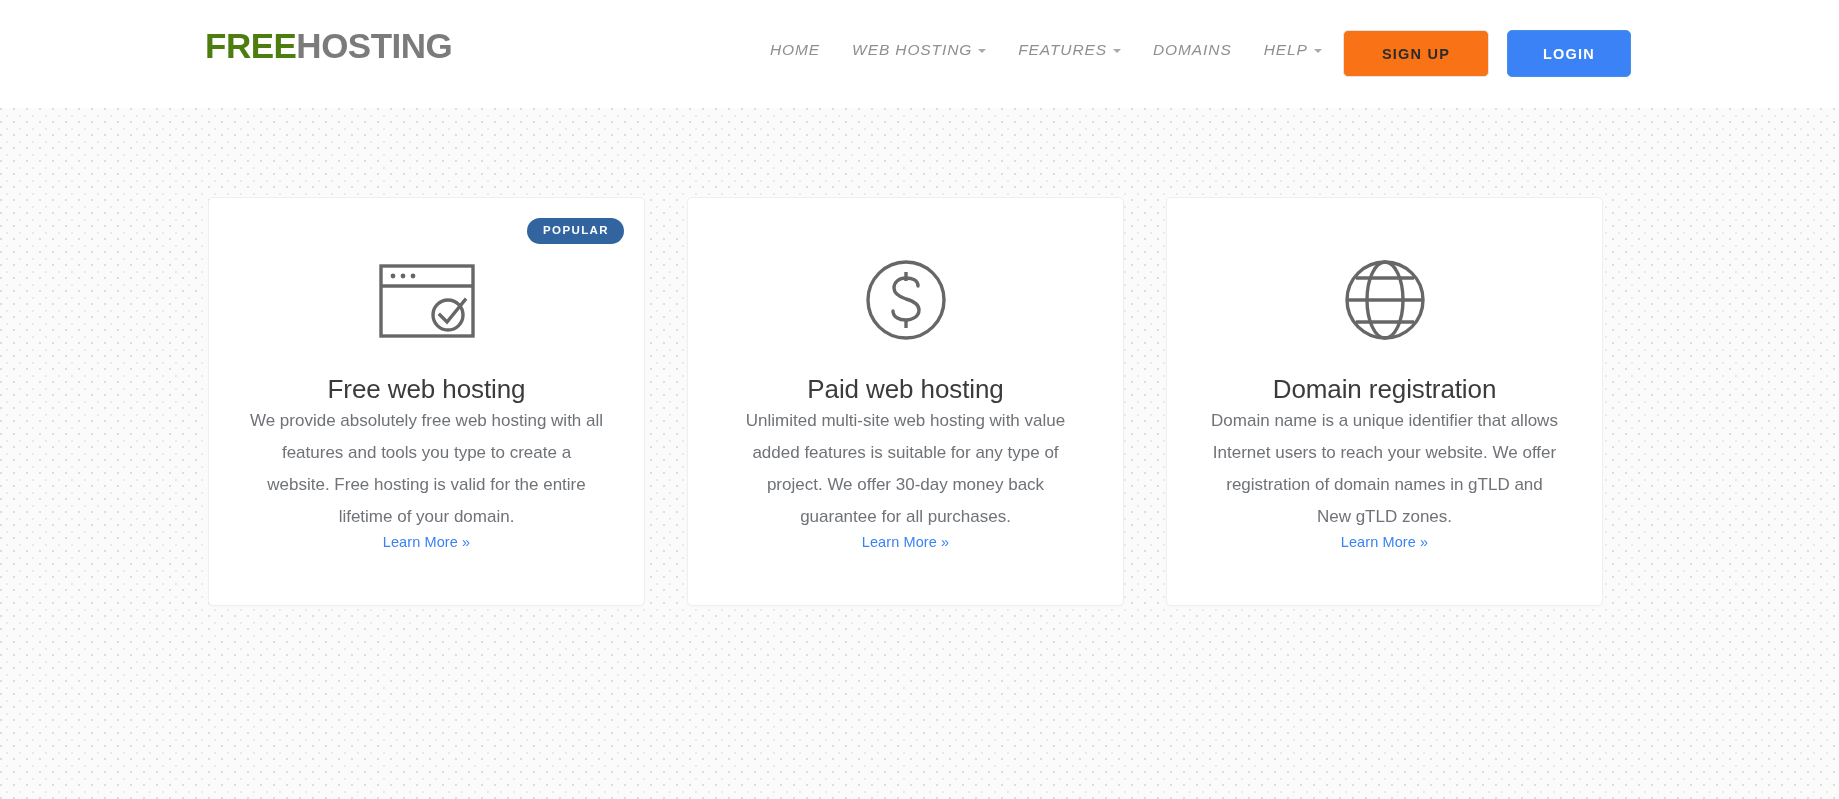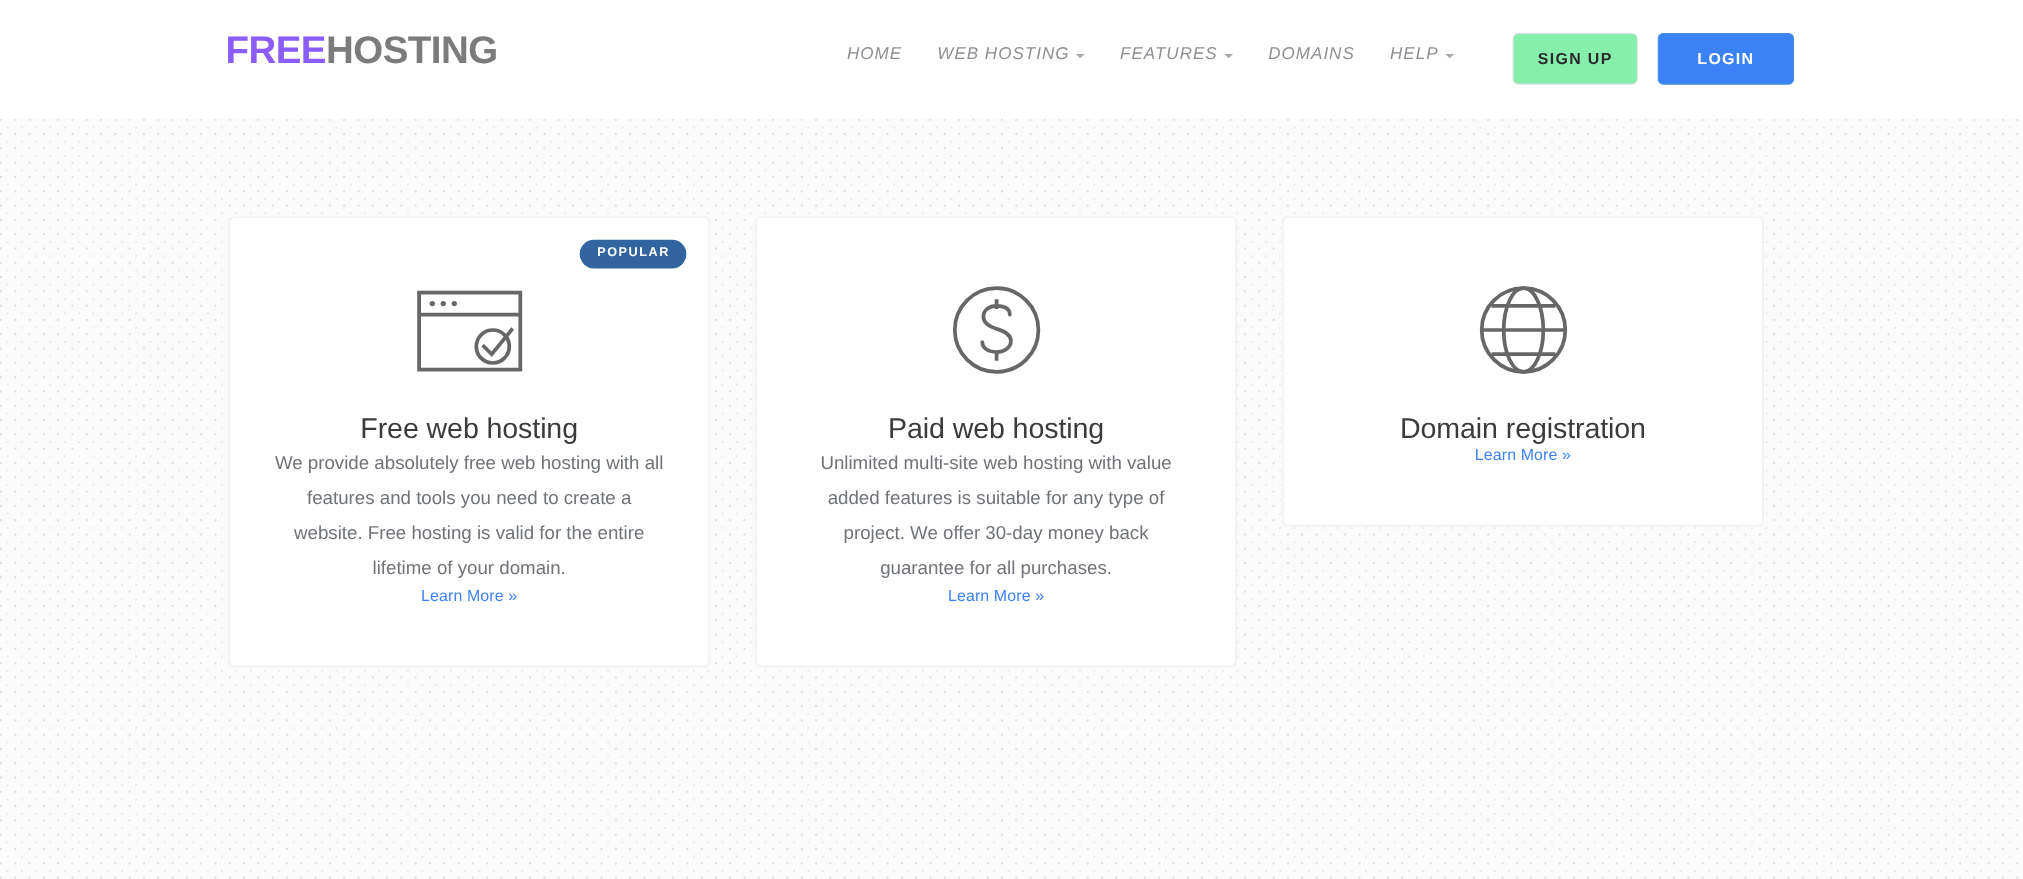--- a/index.html
+++ b/index.html
@@ -61,21 +61,21 @@
     position: absolute;
     left: 205px;
     top: 28px;
     font-size: 35px;
     font-weight: 700;
     letter-spacing: -0.5px;
     line-height: 1;
     white-space: nowrap;
     user-select: none;
   }
-  .logo .logo-free { color: #8b5cf6; margin-top: 16px; }
+  .logo .logo-free { color: #4d7c0f; margin-top: 16px; }
   .logo .logo-hosting { color: #7b7b7b; }
 
   .nav {
     position: absolute;
     left: 770px;
     top: 42px;
     display: flex;
     align-items: center;
     gap: 32px;
     white-space: nowrap;
@@ -121,22 +121,22 @@
     border-radius: 5px;
     font-size: 14.5px;
     font-weight: 700;
     letter-spacing: 1.2px;
     cursor: pointer;
     user-select: none;
     white-space: nowrap;
   }
 
   .btn-signup {
-    width: 114px;
-    background: #86efac;
+    width: 146px;
+    background: #f97316;
     color: #2b2b2b;
     border: 1px solid #e3e4e8;
   }
 
   .btn-login {
     width: 124px;
     background: #3b82f6;
     color: #ffffff;
     border: 1px solid #4a90e2;
   }
@@ -276,21 +276,21 @@
           <line x1="6" y1="34" x2="98" y2="34" stroke="#676767" stroke-width="3.4"></line>
           <circle cx="18" cy="24" r="2.4" fill="#676767"></circle>
           <circle cx="28" cy="24" r="2.4" fill="#676767"></circle>
           <circle cx="38" cy="24" r="2.4" fill="#676767"></circle>
           <circle cx="73" cy="63" r="15" stroke="#676767" stroke-width="3.4" fill="none"></circle>
           <path d="M65 63 L72 70 L90 48" stroke="#676767" stroke-width="3.4" fill="none" stroke-linecap="square"></path>
         </svg>
       </div>
 
       <h2 class="card-title">Free web hosting</h2>
-      <p class="card-text">We provide absolutely free web hosting with all features and tools you need to create a website. Free hosting is valid for the entire lifetime of your domain.</p>
+      <p class="card-text">We provide absolutely free web hosting with all features and tools you type to create a website. Free hosting is valid for the entire lifetime of your domain.</p>
       <a class="card-link">Learn More »</a>
     </article>
 
     <article class="card">
 
       <div class="card-icon">
         <svg width="96" height="96" viewBox="0 0 96 96" fill="none" xmlns="http://www.w3.org/2000/svg">
           <circle cx="48" cy="48" r="38" stroke="#676767" stroke-width="3.4" fill="none"></circle>
           <line x1="48" y1="20" x2="48" y2="29" stroke="#676767" stroke-width="3.4"></line>
           <line x1="48" y1="67" x2="48" y2="76" stroke="#676767" stroke-width="3.4"></line>
@@ -309,18 +309,19 @@
         <svg width="96" height="96" viewBox="0 0 96 96" fill="none" xmlns="http://www.w3.org/2000/svg">
           <circle cx="48" cy="48" r="38" stroke="#676767" stroke-width="3.4" fill="none"></circle>
           <ellipse cx="48" cy="48" rx="18" ry="38" stroke="#676767" stroke-width="3.4" fill="none"></ellipse>
           <line x1="10" y1="48" x2="86" y2="48" stroke="#676767" stroke-width="3.4"></line>
           <line x1="19" y1="26" x2="77" y2="26" stroke="#676767" stroke-width="3.4"></line>
           <line x1="19" y1="70" x2="77" y2="70" stroke="#676767" stroke-width="3.4"></line>
         </svg>
       </div>
 
       <h2 class="card-title">Domain registration</h2>
+      <p class="card-text">Domain name is a unique identifier that allows Internet users to reach your website. We offer registration of domain names in gTLD and New gTLD zones.</p>
       <a class="card-link">Learn More »</a>
     </article>
 
   </section>
 
 </div>
 
 </body></html>

